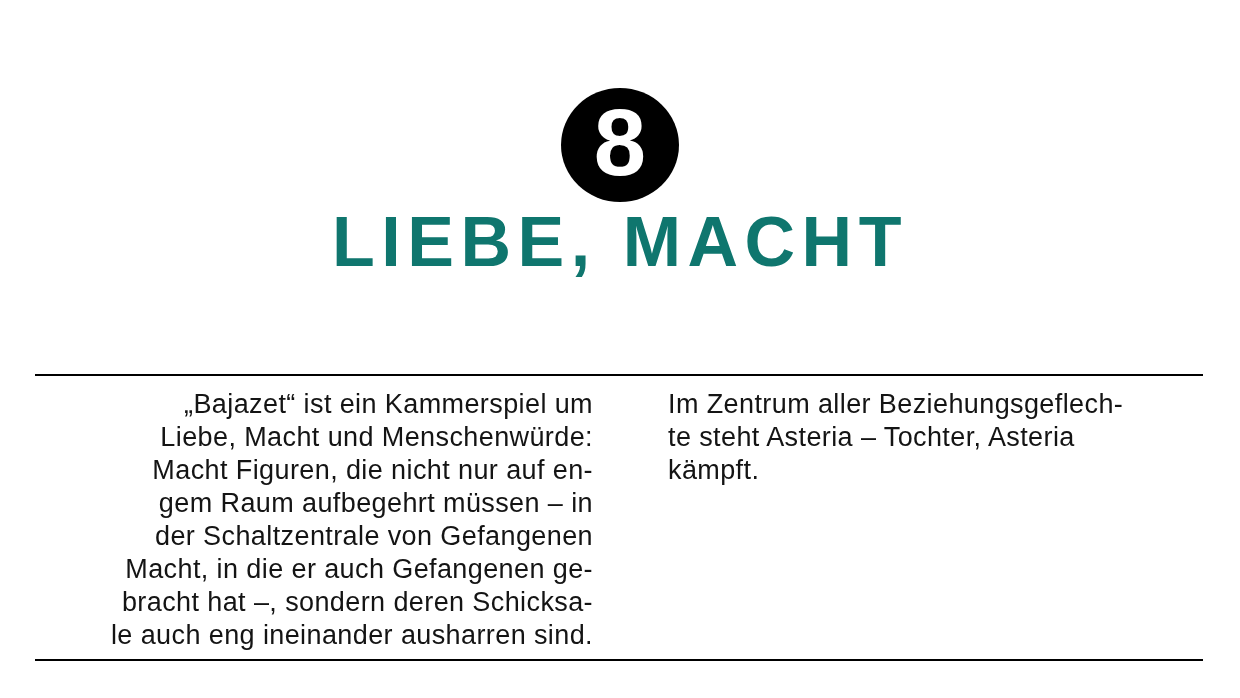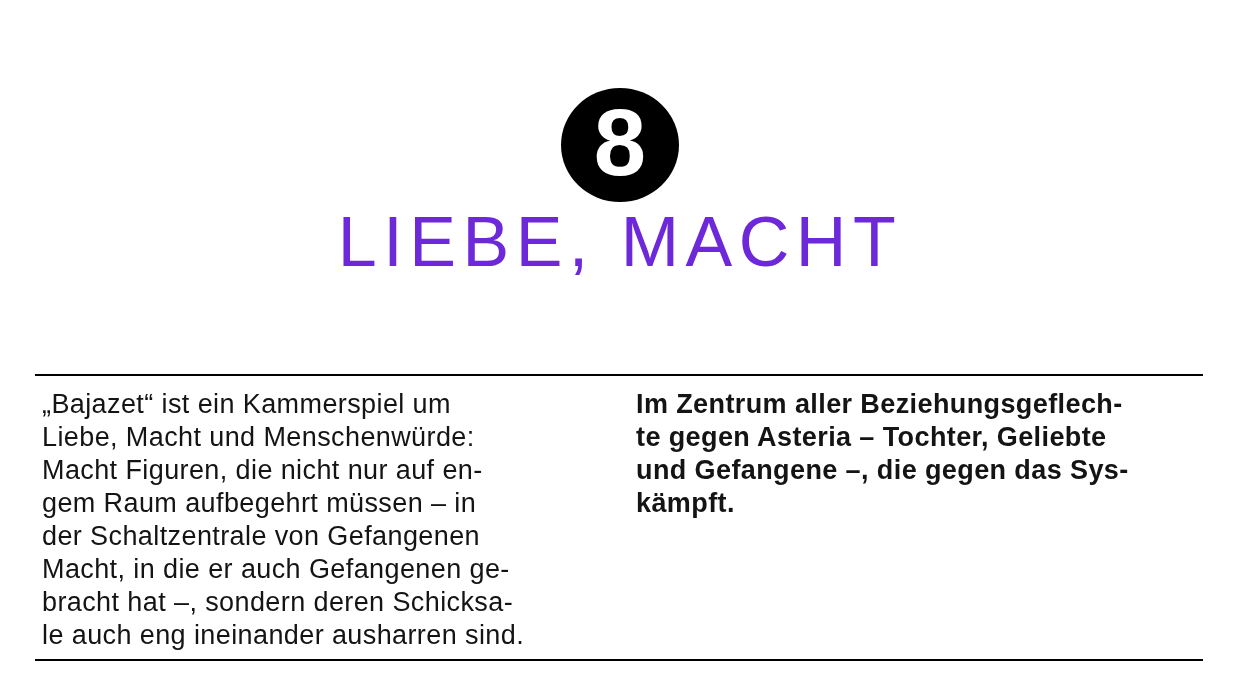--- a/index.html
+++ b/index.html
@@ -40,22 +40,22 @@
     transform: translateY(-2px);
   }
 
   
   .title {
     position: absolute;
     left: 0;
     top: 206px;
     width: 1240px;
     text-align: center;
-    font-weight: 400;
-    color: #6d28d9;
+    font-weight: 700;
+    color: #0f766e;
   }
   .title .title-line {
     display: block;
     font-size: 70px;
     line-height: 73px;
     letter-spacing: 0.093em;
     white-space: nowrap;
   }
 
   
@@ -71,22 +71,22 @@
 
   
   .col {
     position: absolute;
     top: 388px;
     font-size: 27px;
     line-height: 33px;
     letter-spacing: 0.4px;
     color: #141414;
   }
-  .col-left  { left: 42px;  width: 566px; }
-  .col-right { left: 636px; width: 565px; font-weight: bold; }
+  .col-left  { left: 27px;  width: 566px; text-align: right; }
+  .col-right { left: 668px; width: 565px; }
   .col .text-line {
     display: block;
     white-space: nowrap;
   }
 </style>
 </head>
 <body>
 
 <div class="page">
 
@@ -106,20 +106,19 @@
     <span class="text-line">Macht Figuren, die nicht nur auf en-</span>
     <span class="text-line">gem Raum aufbegehrt müssen – in</span>
     <span class="text-line">der Schaltzentrale von Gefangenen</span>
     <span class="text-line">Macht, in die er auch Gefangenen ge-</span>
     <span class="text-line">bracht hat –, sondern deren Schicksa-</span>
     <span class="text-line">le auch eng ineinander ausharren sind.</span>
   </div>
 
   <div class="col col-right">
     <span class="text-line">Im Zentrum aller Beziehungsgeflech-</span>
-    <span class="text-line">te gegen Asteria – Tochter, Geliebte</span>
-    <span class="text-line">und Gefangene –, die gegen das Sys-</span>
+    <span class="text-line">te steht Asteria – Tochter, Asteria</span>
     <span class="text-line">kämpft.</span>
   </div>
 
   <div class="rule rule-bottom"></div>
 
 </div>
 
 </body></html>

